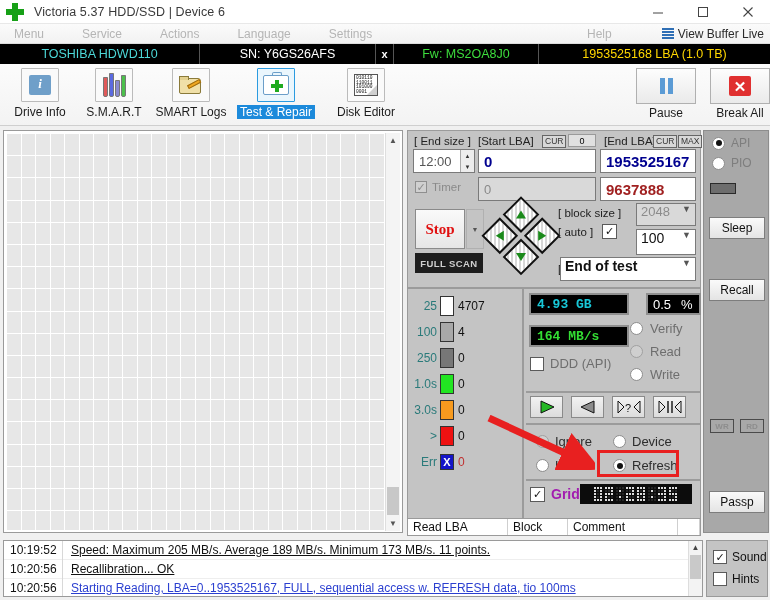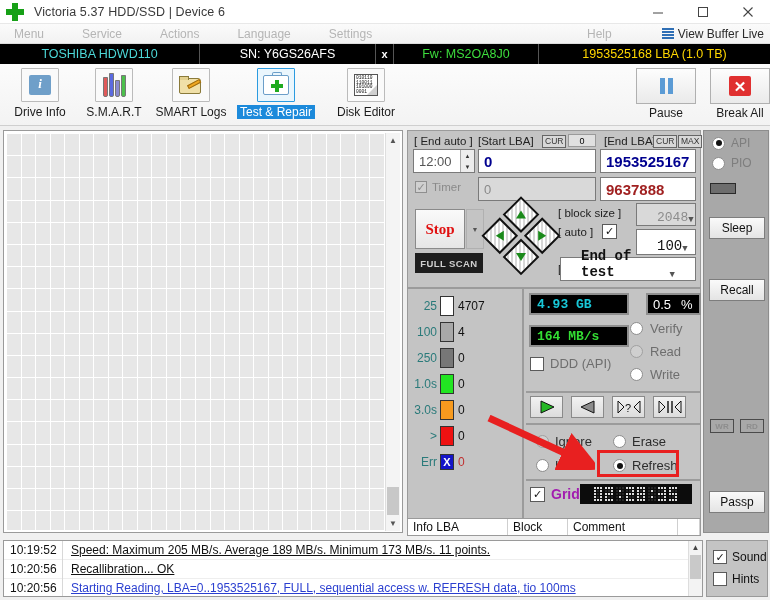--- a/index.html
+++ b/index.html
@@ -185,21 +185,21 @@
   }
 
   .diamond{position:relative;width:62px;height:62px;}
   .dq{position:absolute;width:26px;height:26px;border:2px solid #111;background:#e9e9e9;
       display:flex;align-items:center;justify-content:center;
       background-image:repeating-linear-gradient(45deg,#ffffff 0 2px,#d7d7d7 2px 4px);}
   .tri{width:0;height:0;}
 
   .selbox{
     background:#fff;border:1px solid #7a7a7a;height:23px;
-    display:flex;align-items:flex-end;padding:0 20px;font-size:13px;color:#111;font-family:Liberation Mono, monospace;
+    display:flex;align-items:flex-start;padding:0 4px;font-size:13px;color:#111;
   }
   .selbox.dis{background:#d9d9d9;color:#8c8c8c;}
   .selbox .chev{margin-left:auto;font-size:9px;color:#555;}
 
   .legend-row{display:flex;align-items:center;height:26px;}
   .lg-time{width:30px;text-align:right;font-size:12px;color:#2a7a7a;padding-right:3px;}
   .lg-sw{width:14px;height:20px;border:1px solid #333;}
   .lg-n{font-size:12px;color:#111;padding-left:4px;}
 
   .lcd{
@@ -879,21 +879,21 @@
       </div>
     <div class="gscroll">
       <div class="arrow">▲</div>
       <div class="thumb"></div>
       <div class="arrow bot">▼</div>
     </div>
   </div>
 
   <div class="panel">
 
-    <div style="position:absolute;left:6px;top:4px" class="lbl">[ End auto ]</div>
+    <div style="position:absolute;left:6px;top:4px" class="lbl">[ End size ]</div>
     <div style="position:absolute;left:70px;top:4px" class="lbl">[Start LBA]</div>
     <div style="position:absolute;left:134px;top:4px" class="cur-tag">CUR</div>
     <div style="position:absolute;left:160px;top:3px;width:28px;height:13px;background:#e0e0e0;border:1px solid #9a9a9a;font-size:9px;display:flex;align-items:center;justify-content:center">0</div>
     <div style="position:absolute;left:196px;top:4px" class="lbl">[End LBA]</div>
     <div style="position:absolute;left:245px;top:4px" class="cur-tag">CUR</div>
     <div style="position:absolute;left:270px;top:4px" class="cur-tag">MAX</div>
 
     <div class="spin" style="position:absolute;left:5px;top:18px">
       <div class="val">12:00</div>
       <div class="ar">
@@ -1065,21 +1065,21 @@
     </div>
 
     <div style="position:absolute;left:118px;top:292px;width:174px;height:2px;background:#9b9b9b"></div>
 
     <div style="position:absolute;left:128px;top:303px;display:flex;align-items:center;gap:6px">
       <span class="rad dis"></span>
       <span style="font-size:13px;color:#2d2d2d">Ignore</span>
     </div>
     <div style="position:absolute;left:205px;top:303px;display:flex;align-items:center;gap:6px">
       <span class="rad"></span>
-      <span style="font-size:13px;color:#2d2d2d">Erase</span>
+      <span style="font-size:13px;color:#2d2d2d">Device</span>
     </div>
     <div style="position:absolute;left:128px;top:327px;display:flex;align-items:center;gap:6px">
       <span class="rad"></span>
       <span style="font-size:13px;color:#2d2d2d">Live</span>
     </div>
     <div style="position:absolute;left:205px;top:327px;display:flex;align-items:center;gap:6px">
       <span class="rad on"></span>
       <span style="font-size:13px;color:#2d2d2d">Refresh</span>
     </div>
 
@@ -1223,21 +1223,21 @@
           <i style="display: block; width: 2px; height: 2px; background: rgb(38, 38, 38);"></i>
           <i style="display: block; width: 2px; height: 2px; background: rgb(221, 221, 221);"></i>
           <i style="display: block; width: 2px; height: 2px; background: rgb(221, 221, 221);"></i>
           <i style="display: block; width: 2px; height: 2px; background: rgb(221, 221, 221);"></i>
           <i style="display: block; width: 2px; height: 2px; background: rgb(221, 221, 221);"></i>
         </div>
       </div>
   </div>
 
   <div class="tblhead">
-    <div style="width:100px">Info LBA</div>
+    <div style="width:100px">Read LBA</div>
     <div style="width:60px">Block</div>
     <div style="width:110px">Comment</div>
     <div style="flex:1"></div>
   </div>
 
   <div class="sidebar">
     <div style="position:absolute;left:8px;top:5px;display:flex;align-items:center;gap:6px">
       <span class="rad on"></span>
       <span style="font-size:12px;color:#7e7e7e">API</span>
     </div>

